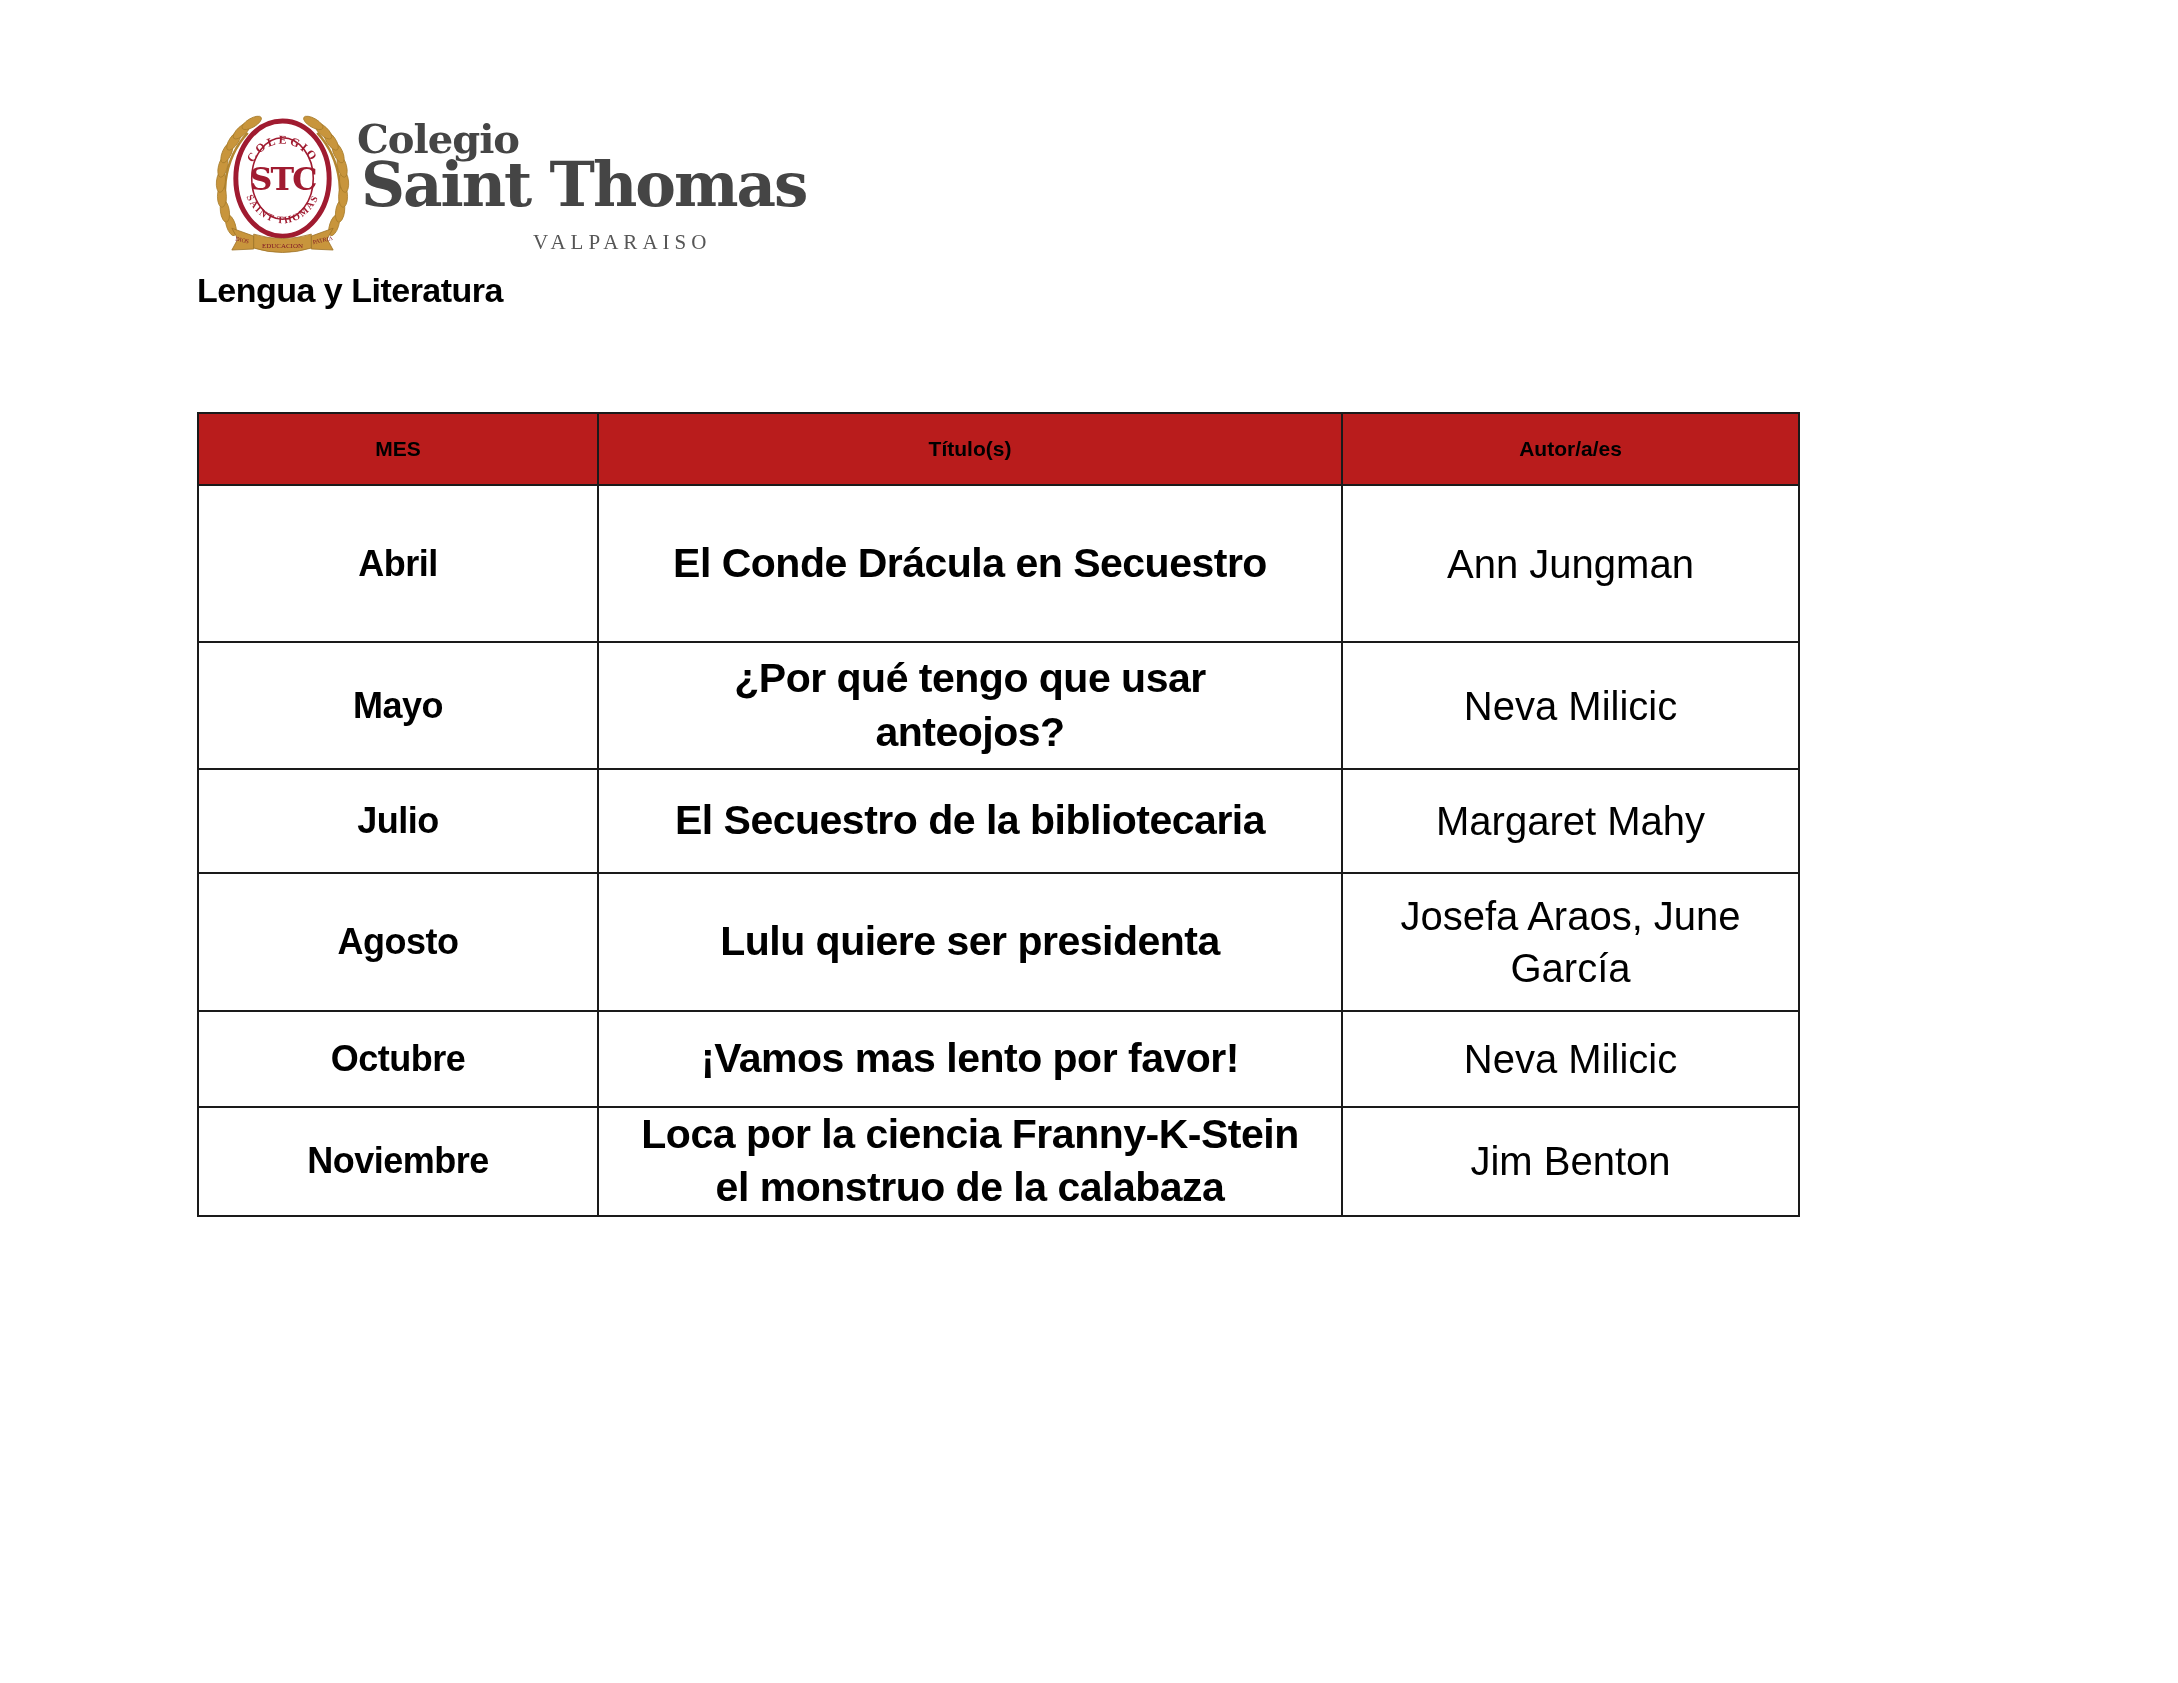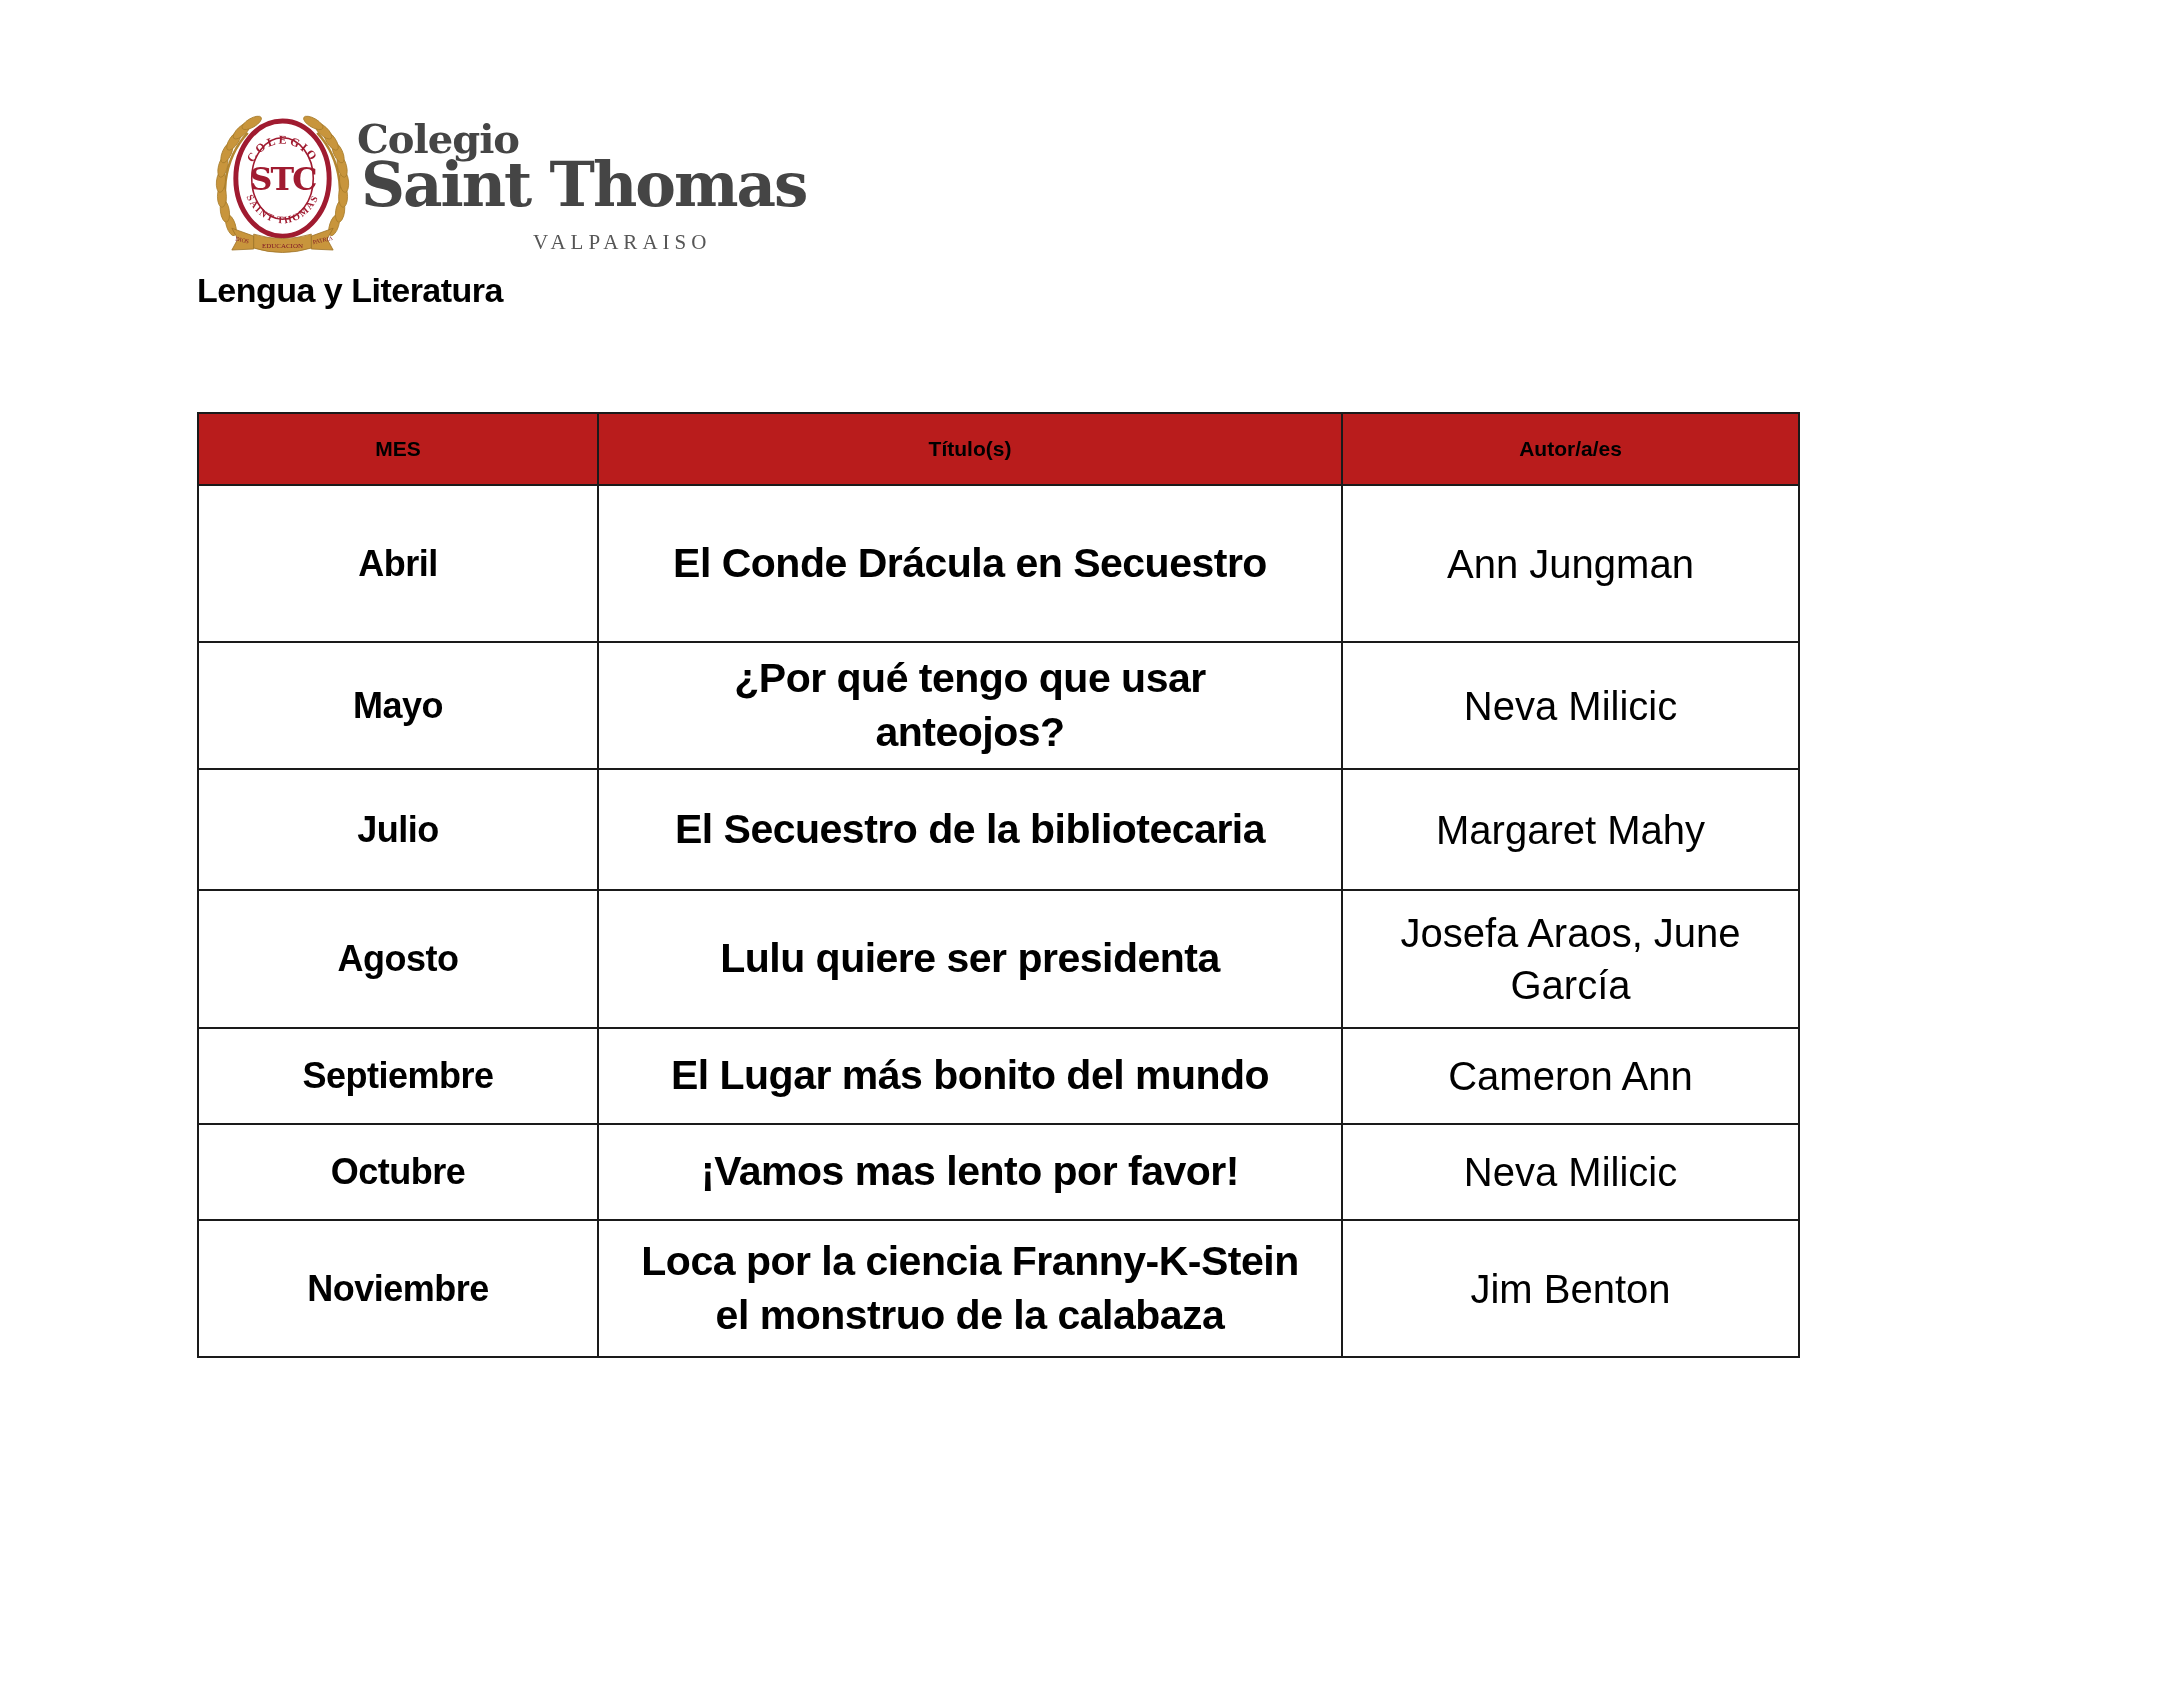--- a/index.html
+++ b/index.html
@@ -54,21 +54,21 @@
   .col-mes   { width:400px; }
   .col-titulo{ width:744px; }
   .col-autor { width:457px; }
   td.cell-mes    { font-size:36px; font-weight:bold; letter-spacing:-0.5px; }
   td.cell-titulo { font-size:41px; font-weight:bold; letter-spacing:-0.5px;
                    white-space:pre-line; line-height:1.3; padding:0 8px; }
   td.cell-autor  { font-size:40px; font-weight:normal;
                    white-space:pre-line; line-height:1.3; padding:16px 6px; }
   tbody tr:nth-child(1) td { height:157px; }
   tbody tr:nth-child(2) td { height:127px; }
-  tbody tr:nth-child(3) td { height:121px; }
+  tbody tr:nth-child(3) td { height:104px; }
   tbody tr:nth-child(4) td { height:116px; }
   tbody tr:nth-child(5) td { height:96px;  }
   tbody tr:nth-child(6) td { height:96px;  }
   tbody tr:nth-child(7) td { height:137px; }
 </style>
 </head>
 <body>
 
 <div class="page">
 
@@ -164,25 +164,20 @@
           <td class="cell-titulo">El Secuestro de la bibliotecaria</td>
           <td class="cell-autor">Margaret Mahy</td>
         </tr>
         <tr>
           <td class="cell-mes">Agosto</td>
           <td class="cell-titulo">Lulu quiere ser presidenta</td>
           <td class="cell-autor">Josefa Araos, June
 García</td>
         </tr>
         <tr>
-          <td class="cell-mes">Septiembre</td>
-          <td class="cell-titulo">El Lugar más bonito del mundo</td>
-          <td class="cell-autor">Cameron Ann</td>
-        </tr>
-        <tr>
           <td class="cell-mes">Octubre</td>
           <td class="cell-titulo">¡Vamos mas lento por favor!</td>
           <td class="cell-autor">Neva Milicic</td>
         </tr>
         <tr>
           <td class="cell-mes">Noviembre</td>
           <td class="cell-titulo">Loca por la ciencia Franny-K-Stein
 el monstruo de la calabaza</td>
           <td class="cell-autor">Jim Benton</td>
         </tr>

